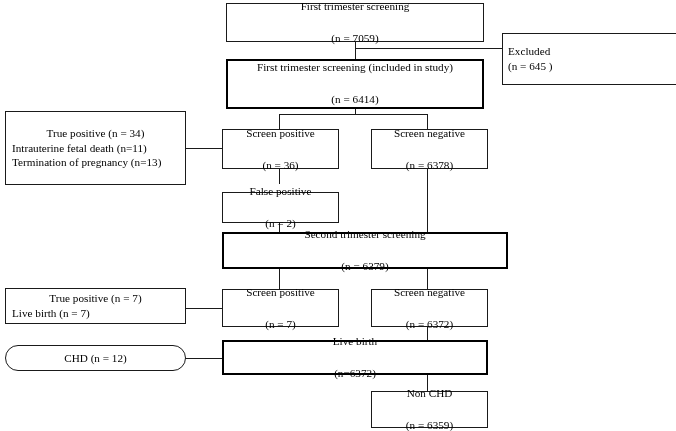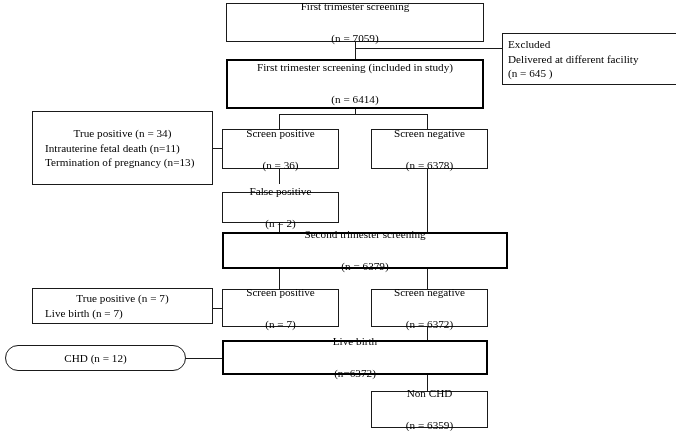--- a/index.html
+++ b/index.html
@@ -32,21 +32,21 @@
   }
   .node.bold {
     border: 2.6px solid #000000;
   }
   .node .ln {
     display: block;
     white-space: nowrap;
   }
   .node.center { align-items: center; text-align: center; padding: 0 4px; gap: 17px; }
   .node.left   { align-items: flex-start; text-align: left; padding: 0 5px; }
-  .node.mixed  { align-items: stretch; text-align: left; padding: 0 12px; margin-left: 27px; }
+  .node.mixed  { align-items: stretch; text-align: left; padding: 0 6px; }
   .node.mixed .ln.c { text-align: center; }
 
   .conn {
     position: absolute;
     background: #1a1a1a;
     z-index: 1;
   }
   .conn.h { height: 1px; }
   .conn.v { width: 1px; }
 </style>
@@ -83,21 +83,20 @@
 
   <div class="conn v" style="left:427px; top:374px; height:17px;"></div>
 
   <div class="node center" style="left:226px; top:3px; width:258px; height:39px;">
     <span class="ln">First trimester screening</span>
     <span class="ln">(n = 7059)</span>
   </div>
 
   <div class="node left" style="left:502px; top:33px; width:176px; height:52px;">
     <span class="ln">Excluded</span>
-    <span class="ln"> Delivered at different facility</span>
     <span class="ln">(n = 645 )</span>
   </div>
 
   <div class="node center bold" style="left:226px; top:59px; width:258px; height:50px;justify-content:flex-end;">
     <span class="ln">First trimester screening (included in study)</span>
     <span class="ln">(n = 6414)</span>
   </div>
 
   <div class="node mixed" style="left:5px; top:111px; width:181px; height:74px;">
     <span class="ln c">True positive (n = 34)</span>

